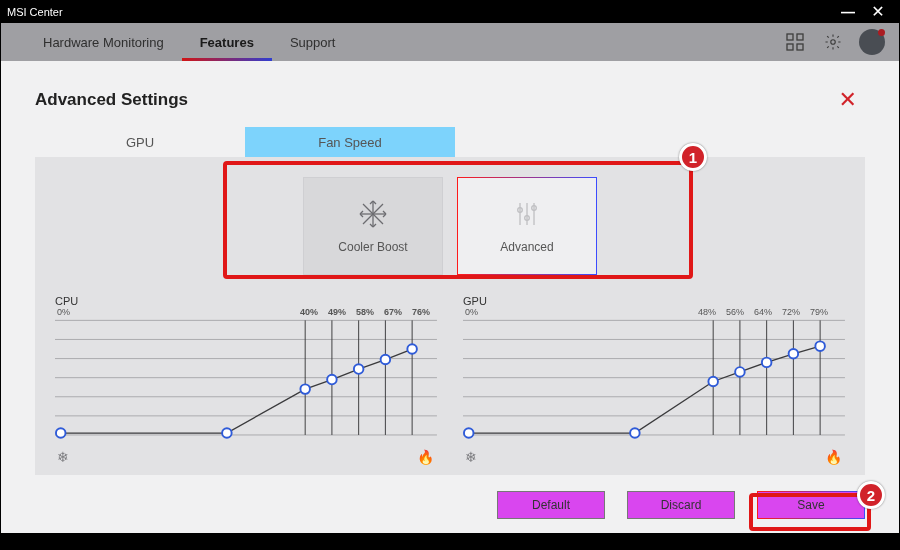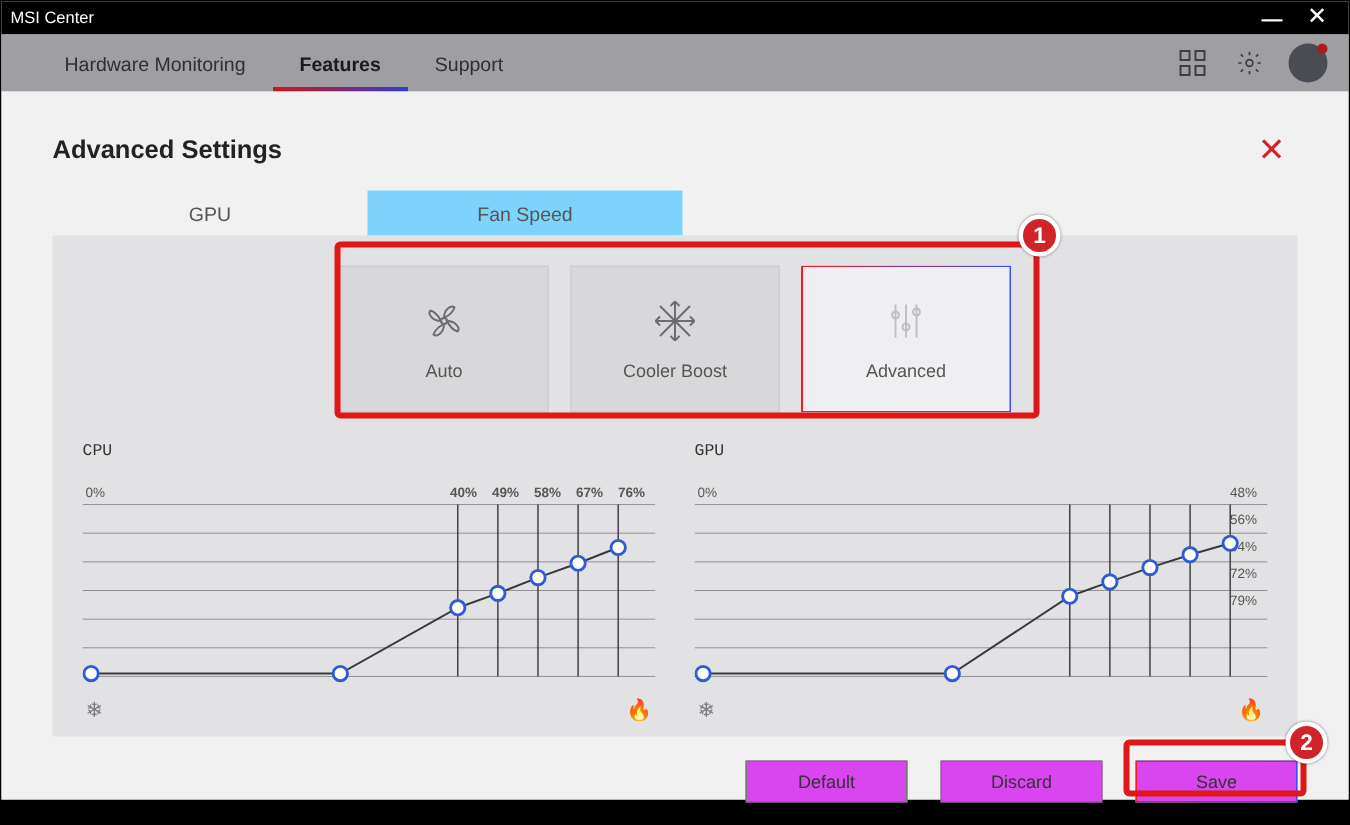--- a/index.html
+++ b/index.html
@@ -36,21 +36,21 @@
   .mode-card.selected::before { content:""; position:absolute; inset:-1px; padding:1px; background:linear-gradient(90deg,#ff1a1a,#3b4cff); -webkit-mask:linear-gradient(#fff 0 0) content-box,linear-gradient(#fff 0 0); -webkit-mask-composite:xor; mask-composite:exclude; pointer-events:none; }
   .mode-card .ic { width:32px; height:32px; display:flex; align-items:center; justify-content:center; }
   .mode-card .ic svg { stroke:#6c6c70; fill:none; stroke-width:1.3; }
   .mode-card.selected .ic svg { stroke:#bfbfc2; }
 
   .hl-box { position:absolute; border:4px solid #e01717; border-radius:4px; pointer-events:none; z-index:10; }
   .callout { position:absolute; width:28px; height:28px; border-radius:50%; background:#d1232a; border:3px solid #fff; box-shadow:0 0 2px rgba(0,0,0,.5); color:#fff; font-weight:700; font-size:15px; display:flex; align-items:center; justify-content:center; z-index:11; }
 
   .charts { display:flex; gap:26px; margin-top:10px; }
   .chart { flex:1; }
-  .chart .lbl { font-size:11px; color:#333; margin-bottom:16px;font-family:Liberation Mono, monospace; }
+  .chart .lbl { font-size:11px; color:#333; margin-bottom:0; }
   .chart-box { position:relative; height:140px; }
   .chart-box svg { position:absolute; inset:0; }
   .pct-row { position:absolute; top:0; right:0; display:flex; gap:8px; font-size:9px; color:#555; }
   .pct-row span { width:20px; text-align:center; }
   .zero { position:absolute; top:0; left:2px; font-size:9px; color:#555; }
   .footicons { display:flex; justify-content:space-between; font-size:14px; color:#888; padding:2px 2px 0 2px; }
   .footicons .snow { color:#7d7d80; }
   .footicons .flame { color:#b94a1d; }
 
   .btn-row { display:flex; gap:22px; justify-content:flex-end; padding:16px 34px 0 0; }
@@ -112,34 +112,20 @@
       <div class="subtab">
           <span>GPU</span>
         </div>
       <div class="subtab active">
           <span>Fan Speed</span>
         </div>
     </div>
 
     <div class="card-area">
       <div class="mode-row">
-        <div class="mode-card">
-          <span class="ic">
-            <svg width="32" height="32" viewBox="0 0 32 32">
-                <g>
-                  <circle cx="16" cy="16" r="2"></circle>
-                  <path d="M16 14c0-6 5-9 7-7-1 3-3 5-7 7z"></path>
-                  <path d="M18 16c6 0 9 5 7 7-3-1-5-3-7-7z"></path>
-                  <path d="M16 18c0 6-5 9-7 7 1-3 3-5 7-7z"></path>
-                  <path d="M14 16c-6 0-9-5-7-7 3 1 5 3 7 7z"></path>
-                </g>
-              </svg>
-          </span>
-          <span>Auto</span>
-        </div>
         <div class="mode-card">
           <span class="ic">
             <svg width="32" height="32" viewBox="0 0 32 32">
                 <g>
                   <line x1="16" y1="3" x2="16" y2="29"></line>
                   <line x1="3" y1="16" x2="29" y2="16"></line>
                   <line x1="6" y1="6" x2="26" y2="26"></line>
                   <line x1="26" y1="6" x2="6" y2="26"></line>
                   <path d="M16 3l-3 3M16 3l3 3M16 29l-3-3M16 29l3-3M3 16l3-3M3 16l3 3M29 16l-3-3M29 16l-3 3"></path>
                 </g>
@@ -228,21 +214,21 @@
           <div class="footicons">
             <span class="snow">❄</span>
             <span class="flame">🔥</span>
           </div>
         </div>
 
         <div class="chart">
           <div class="lbl">GPU</div>
           <div class="chart-box">
             <span class="zero">0%</span>
-            <div class="pct-row" style="right:6px;flex-direction:column;">
+            <div class="pct-row" style="right:16px;">
               <span>48%</span>
               <span>56%</span>
               <span>64%</span>
               <span>72%</span>
               <span>79%</span>
             </div>
             <svg viewBox="0 0 400 140" preserveAspectRatio="none">
               <g stroke="#838386" stroke-width="0.6">
                 <line x1="0" y1="14" x2="400" y2="14"></line>
                 <line x1="0" y1="34" x2="400" y2="34"></line>

